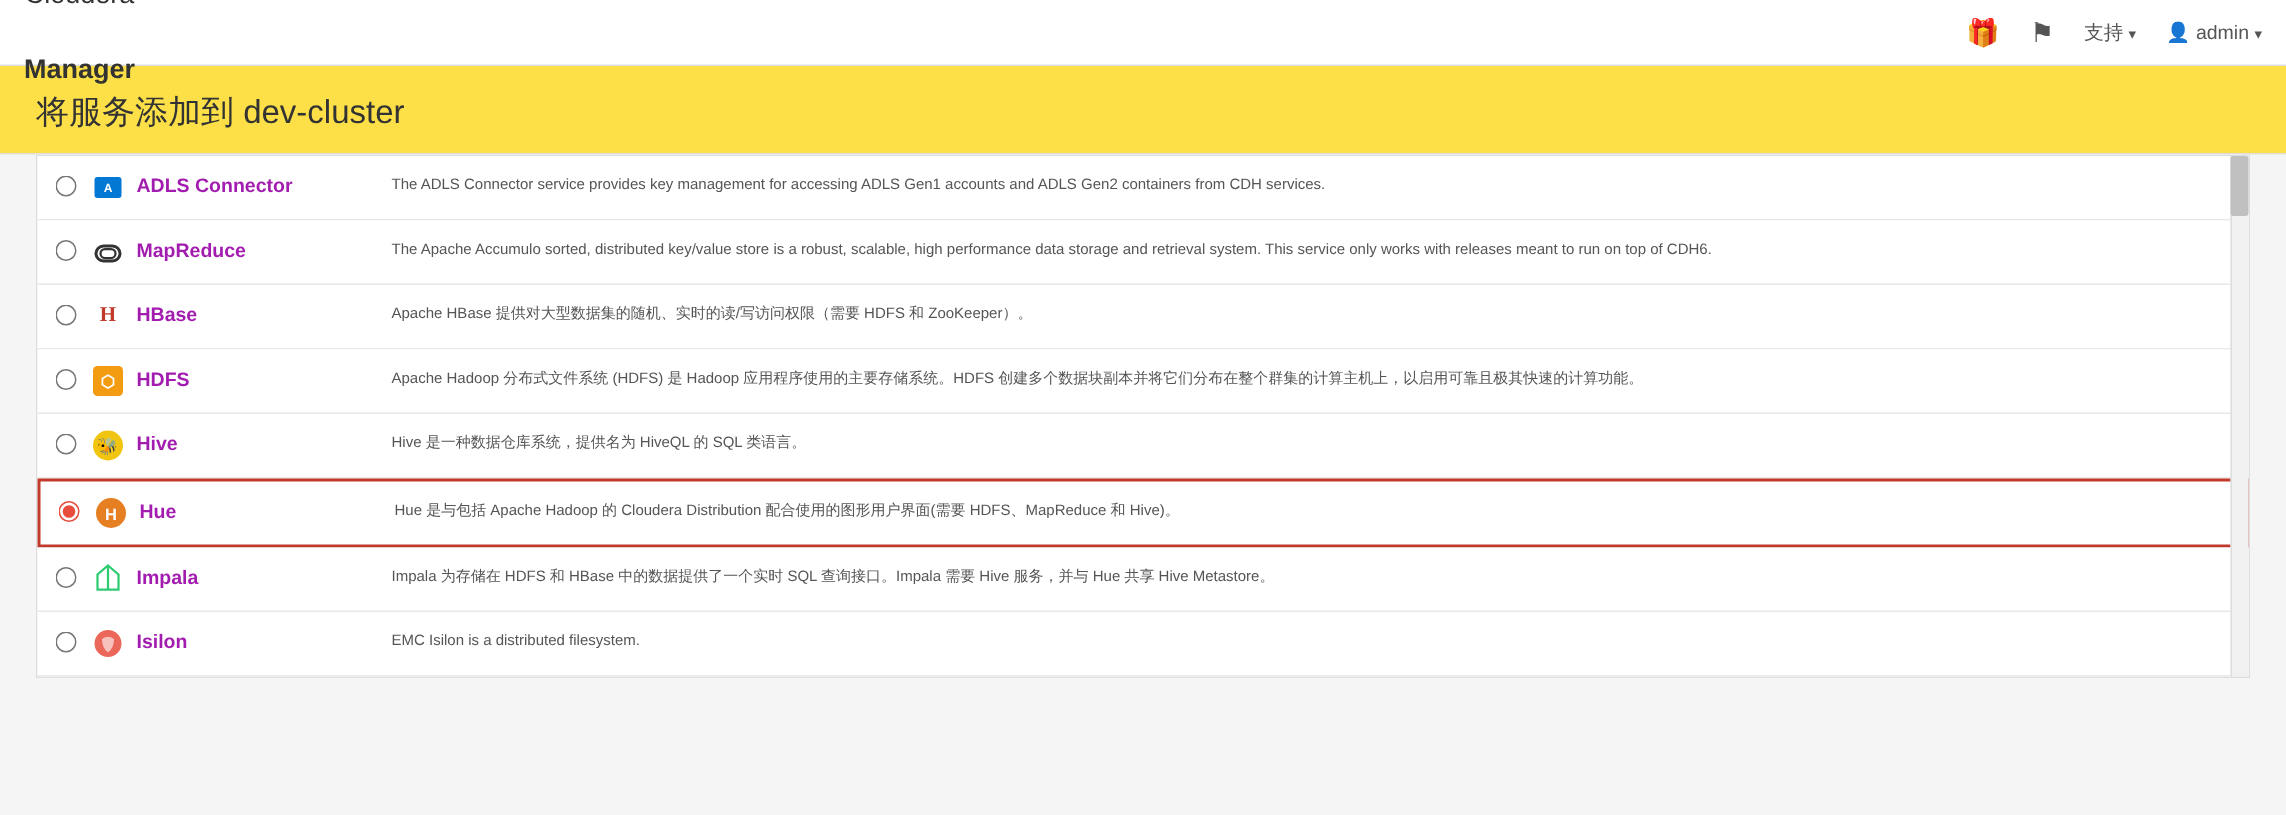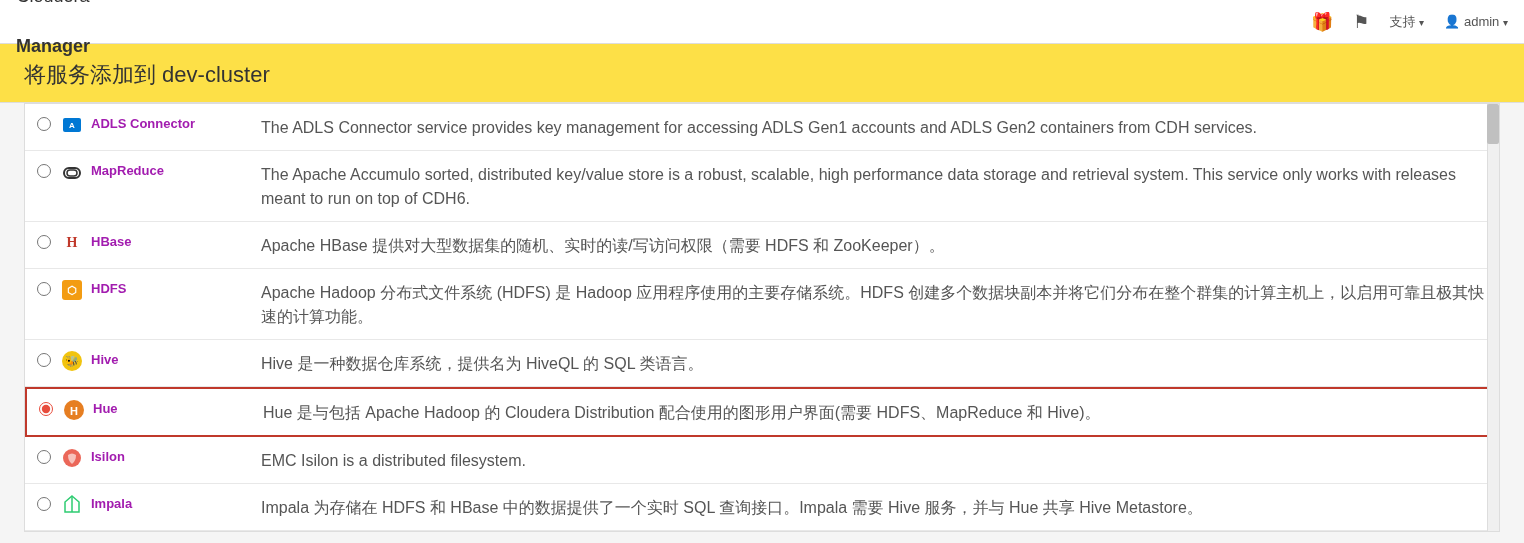--- a/index.html
+++ b/index.html
@@ -103,21 +103,21 @@
     }
     .service-name {
       font-weight: 600;
       color: #a21caf;
       min-width: 120px;
       font-size: 13px;
       padding-top: 2px;
     }
     .service-desc {
       color: #555;
-      font-size: 16px;
+      font-size: 10px;
       flex: 1;
       padding-top: 2px;
       line-height: 1.5;
     }
 
     
     .table-wrapper {
       position: relative;
       background: #fff;
       border: 1px solid #ddd;
@@ -258,40 +258,40 @@
         <span class="service-name">Hue</span>
       </div>
       <span class="service-desc">Hue 是与包括 Apache Hadoop 的 Cloudera Distribution 配合使用的图形用户界面(需要 HDFS、MapReduce 和 Hive)。</span>
     </div>
 
     <div class="service-row">
       <input type="radio" name="service" class="service-radio" style="">
       <div class="service-name-cell">
         <span class="service-icon">
           <svg width="22" height="22" viewBox="0 0 22 22">
+            <path d="M11 2 L18 8 L18 18 L4 18 L4 8 Z" fill="none" stroke="#2ecc71" stroke-width="1.5"></path>
+            <line x1="11" y1="2" x2="11" y2="18" stroke="#2ecc71" stroke-width="1.5"></line>
+          </svg>
+        </span>
+        <span class="service-name">Impala</span>
+      </div>
+      <span class="service-desc">Impala 为存储在 HDFS 和 HBase 中的数据提供了一个实时 SQL 查询接口。Impala 需要 Hive 服务，并与 Hue 共享 Hive Metastore。</span>
+    </div>
+
+    <div class="service-row">
+      <input type="radio" name="service" class="service-radio" style="">
+      <div class="service-name-cell">
+        <span class="service-icon">
+          <svg width="22" height="22" viewBox="0 0 22 22">
             <circle cx="11" cy="11" r="9" fill="#e74c3c" opacity="0.85"></circle>
             <path d="M7 8 Q11 5 15 8 Q15 14 11 17 Q7 14 7 8 Z" fill="white" opacity="0.6"></path>
           </svg>
         </span>
         <span class="service-name">Isilon</span>
       </div>
       <span class="service-desc">EMC Isilon is a distributed filesystem.</span>
     </div>
 
-    <div class="service-row">
-      <input type="radio" name="service" class="service-radio" style="">
-      <div class="service-name-cell">
-        <span class="service-icon">
-          <svg width="22" height="22" viewBox="0 0 22 22">
-            <path d="M11 2 L18 8 L18 18 L4 18 L4 8 Z" fill="none" stroke="#2ecc71" stroke-width="1.5"></path>
-            <line x1="11" y1="2" x2="11" y2="18" stroke="#2ecc71" stroke-width="1.5"></line>
-          </svg>
-        </span>
-        <span class="service-name">Impala</span>
-      </div>
-      <span class="service-desc">Impala 为存储在 HDFS 和 HBase 中的数据提供了一个实时 SQL 查询接口。Impala 需要 Hive 服务，并与 Hue 共享 Hive Metastore。</span>
-    </div>
-
     <div class="scrollbar-track">
       <div class="scrollbar-thumb"></div>
     </div>
   </div>
 </div>
 
 </body></html>

